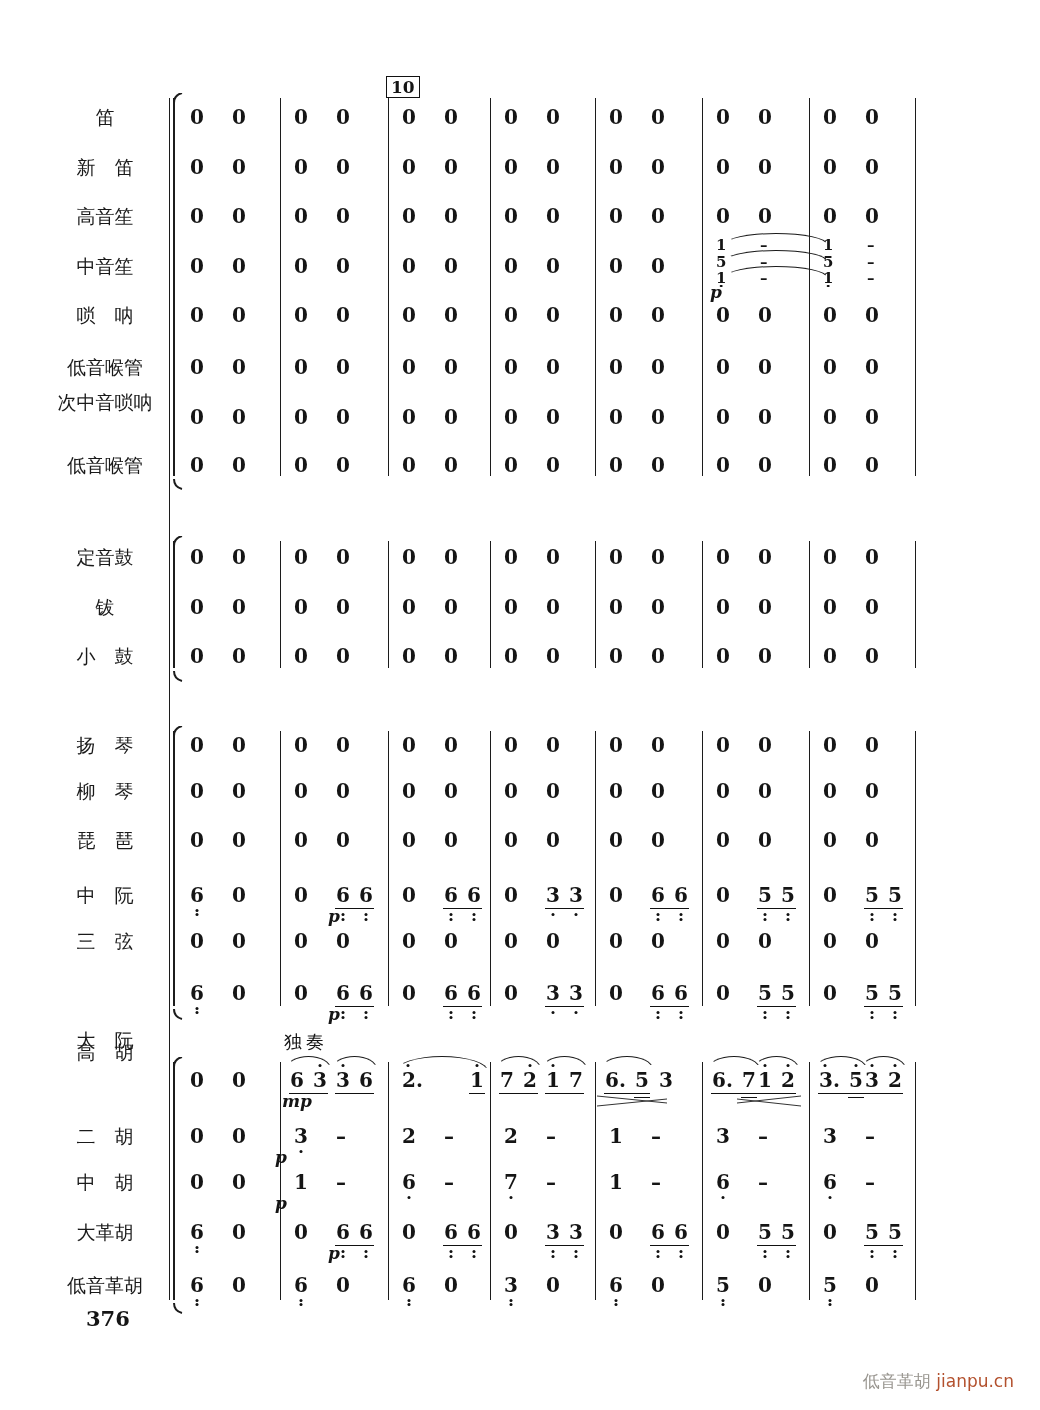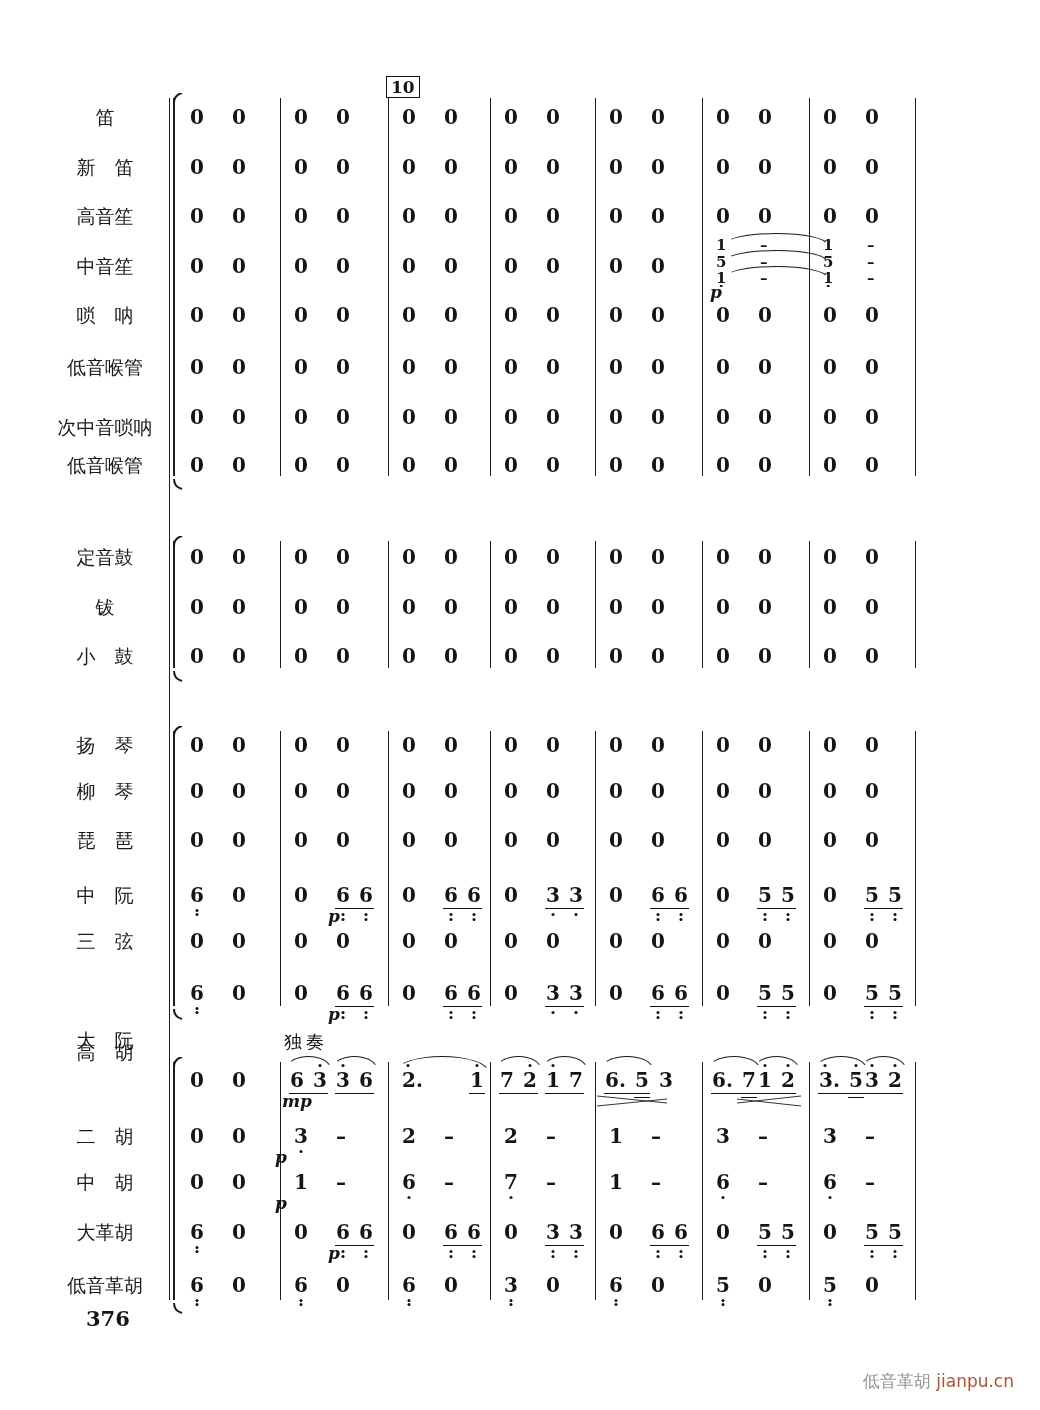--- a/index.html
+++ b/index.html
@@ -319,21 +319,21 @@
     </div>
     <div class="note-group" style="left: 758px; top: 356px;">
       <span class="nt">0</span>
     </div>
     <div class="note-group" style="left: 823px; top: 356px;">
       <span class="nt">0</span>
     </div>
     <div class="note-group" style="left: 865px; top: 356px;">
       <span class="nt">0</span>
     </div>
-    <div class="label" style="top: 415px;">次中音唢呐</div>
+    <div class="label" style="top: 390px;">次中音唢呐</div>
     <div class="note-group" style="left: 190px; top: 406px;">
       <span class="nt">0</span>
     </div>
     <div class="note-group" style="left: 232px; top: 406px;">
       <span class="nt">0</span>
     </div>
     <div class="note-group" style="left: 294px; top: 406px;">
       <span class="nt">0</span>
     </div>
     <div class="note-group" style="left: 336px; top: 406px;">

